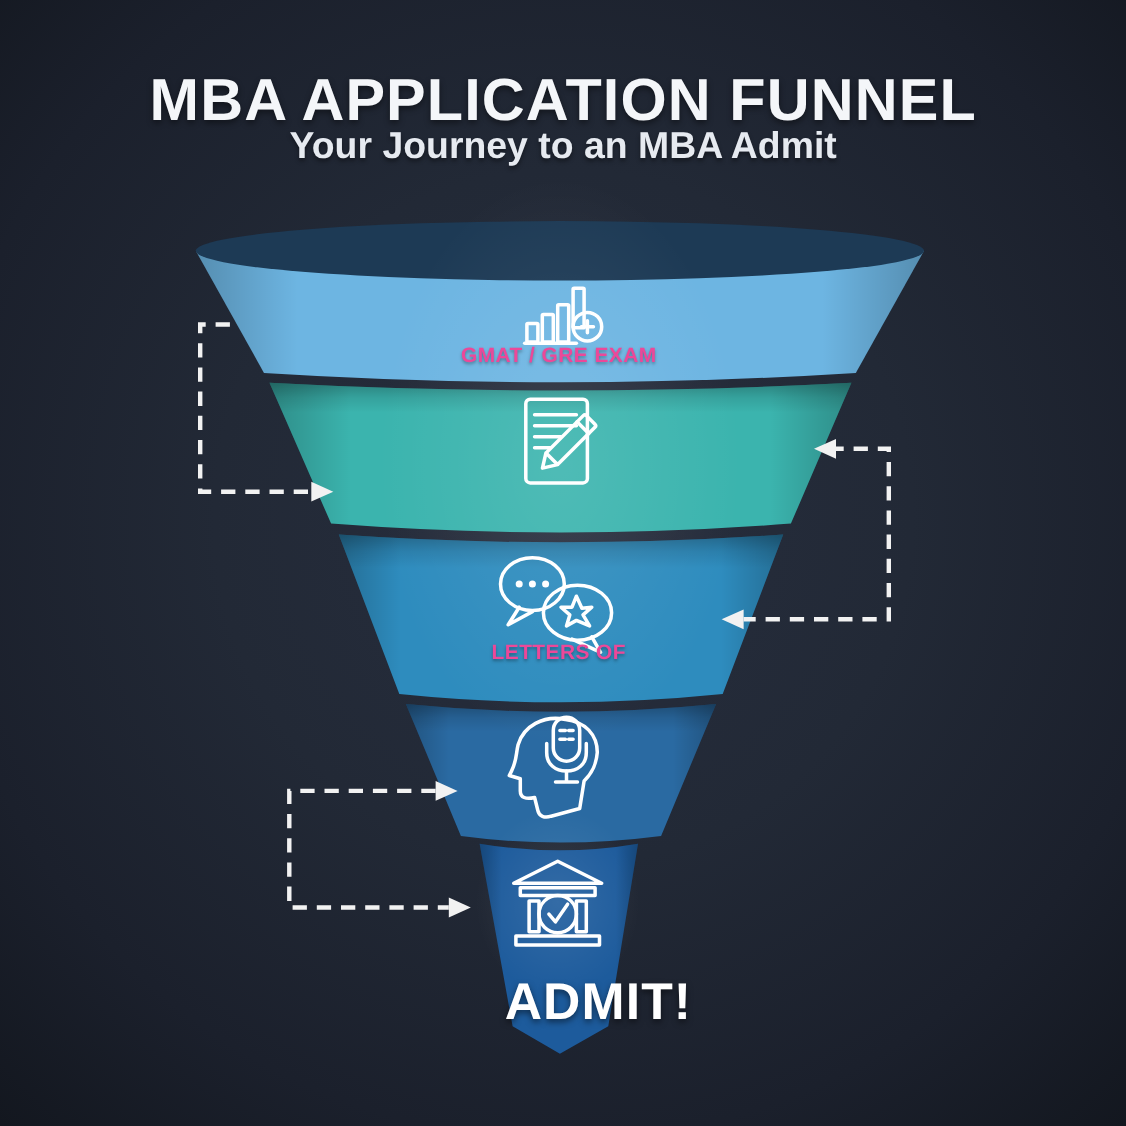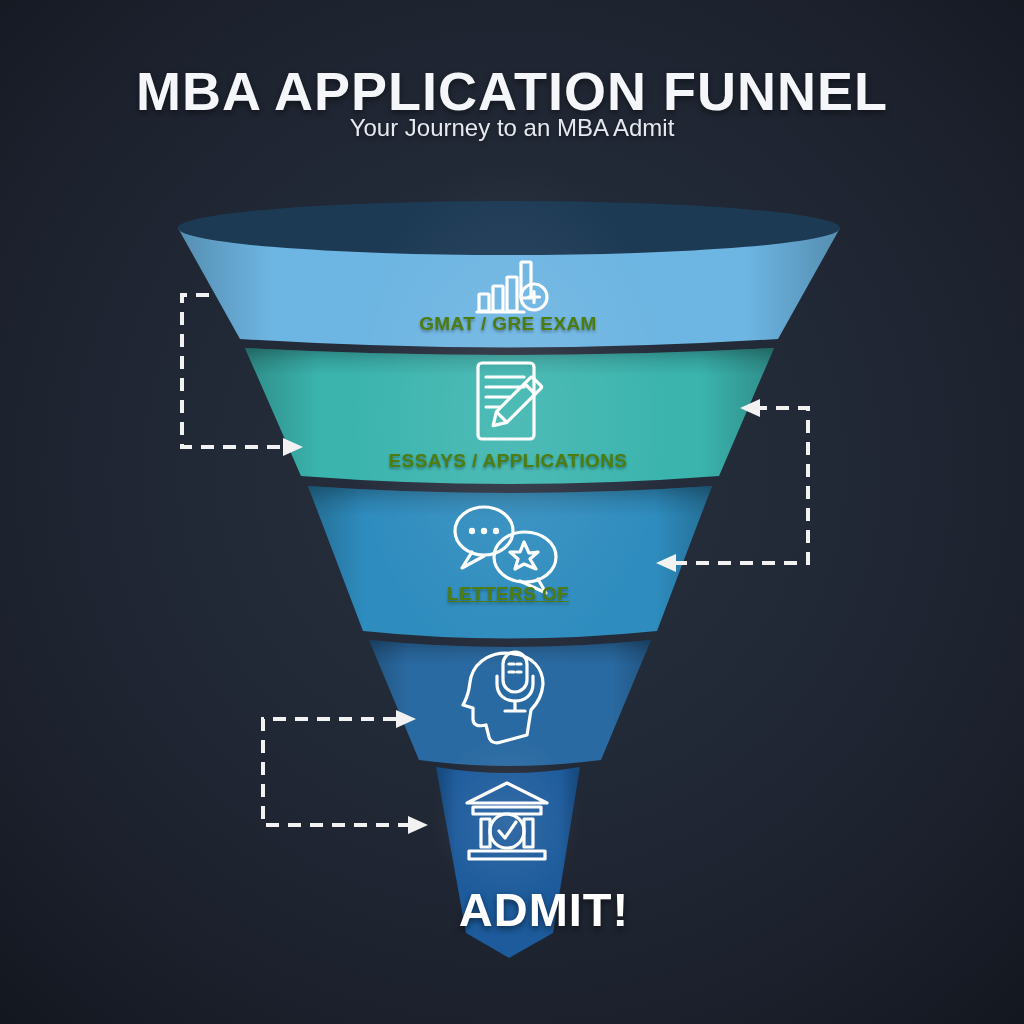--- a/index.html
+++ b/index.html
@@ -10,30 +10,30 @@
   }
   .layer{position:absolute;left:0;top:0;width:1024px;height:1024px;}
   .header{position:absolute;left:0;top:0;width:1024px;text-align:center;color:#f4f6f9;}
   .title{
     position:absolute;left:0;top:60px;width:1024px;
     font-size:54px;font-weight:700;letter-spacing:1px;
     text-shadow:0 3px 6px rgba(0,0,0,0.45);
   }
   .subtitle{
     position:absolute;left:0;top:114px;width:1024px;
-    font-size:24px;font-weight:400;color:#e6eaf0;
+    font-size:34px;font-weight:700;color:#e6eaf0;
     text-shadow:0 2px 4px rgba(0,0,0,0.4);
   }
   .labels{position:absolute;left:0;top:0;width:1016px;height:1024px;pointer-events:none;}
   .stage-label{
     position:absolute;left:0;width:1016px;text-align:center;
-    color:#4d7c0f;font-size:19px;font-weight:700;letter-spacing:.4px;
+    color:#ec4899;font-size:19px;font-weight:700;letter-spacing:.4px;
     text-shadow:0 2px 3px rgba(0,0,0,0.35);
   }
-  .stage-label.two-line{line-height:23px;text-decoration:underline;}
+  .stage-label.two-line{line-height:23px;}
   .admit-label{
     position:absolute;left:0;top:882px;width:1016px;text-align:center;
     color:#ffffff;font-size:47px;font-weight:800;letter-spacing:1px;
     text-shadow:0 3px 6px rgba(0,0,0,0.5);
     margin-left:36px;
   }
   svg{display:block;}
 </style>
 </head>
 <body>
@@ -165,18 +165,17 @@
       <rect x="524" y="819" width="9" height="28"></rect>
       <rect x="469" y="851" width="76" height="8"></rect>
       <circle cx="507" cy="831" r="17"></circle>
       <path d="M 499 831 L 505 838 L 516 822"></path>
     </g>
   </g>
 </svg>
 
 <div class="labels">
   <div class="stage-label" style="top:313px">GMAT / GRE EXAM</div>
-  <div class="stage-label" style="top:450px">ESSAYS / APPLICATIONS</div>
   <div class="stage-label two-line" style="top:582px">
     <div>LETTERS OF</div>
   </div>
   <div class="admit-label">ADMIT!</div>
 </div>
 
 </body></html>

